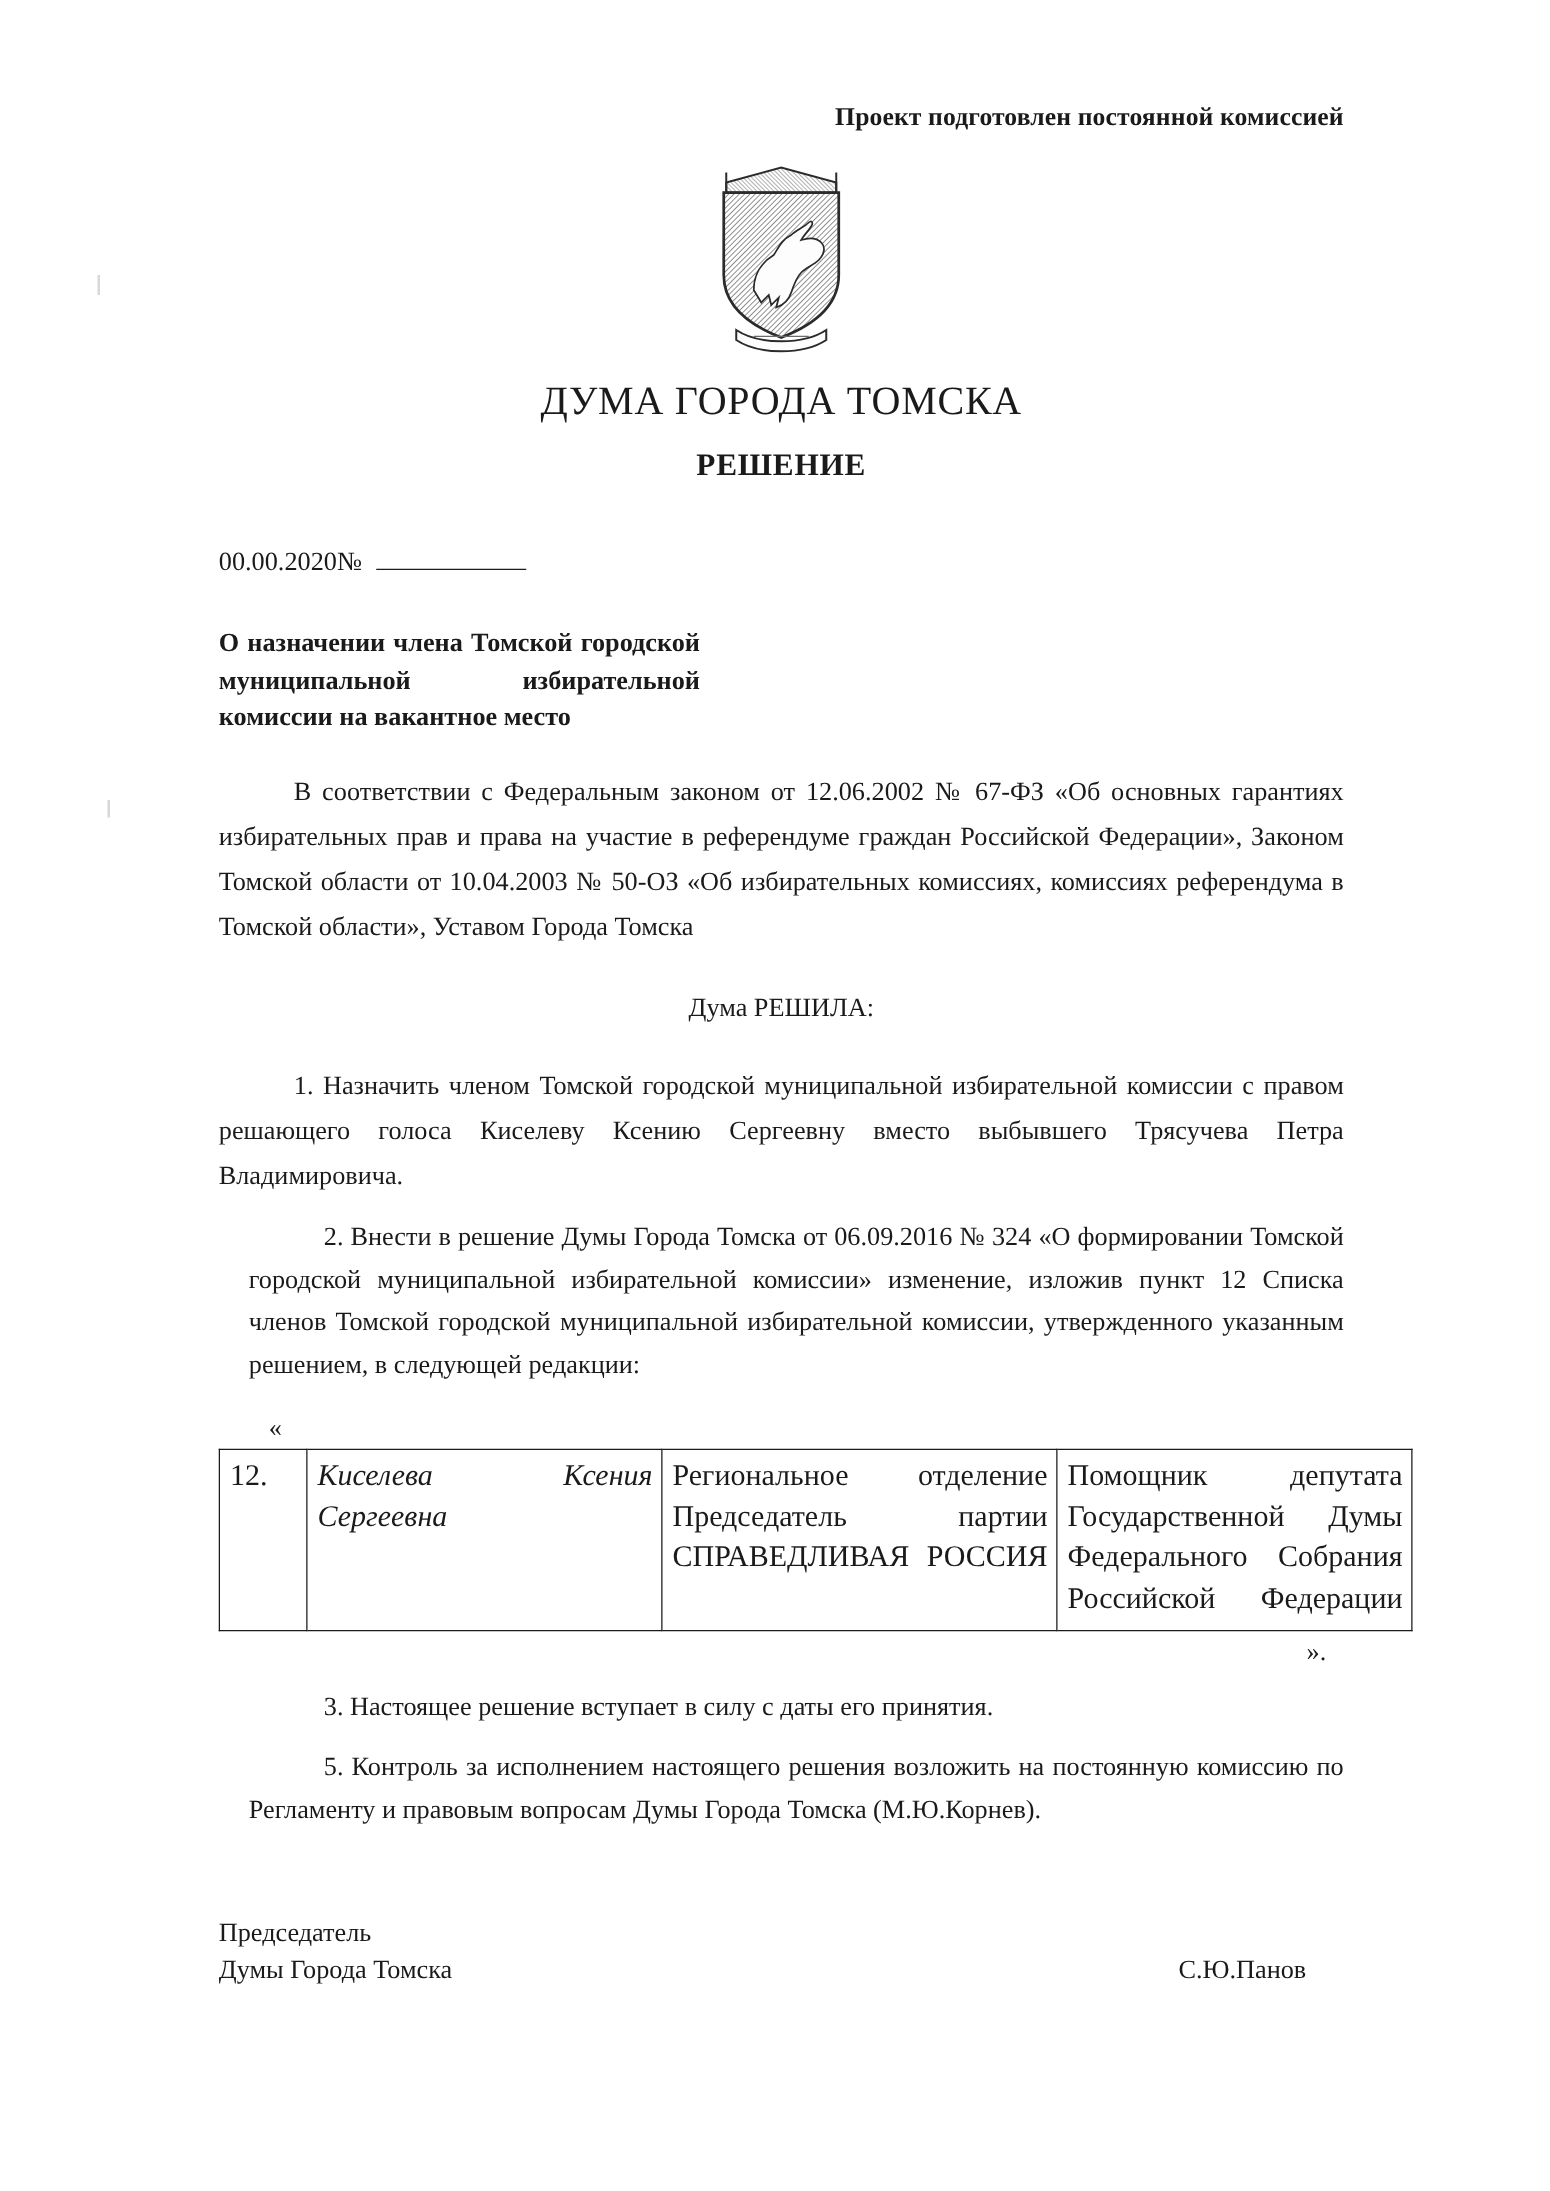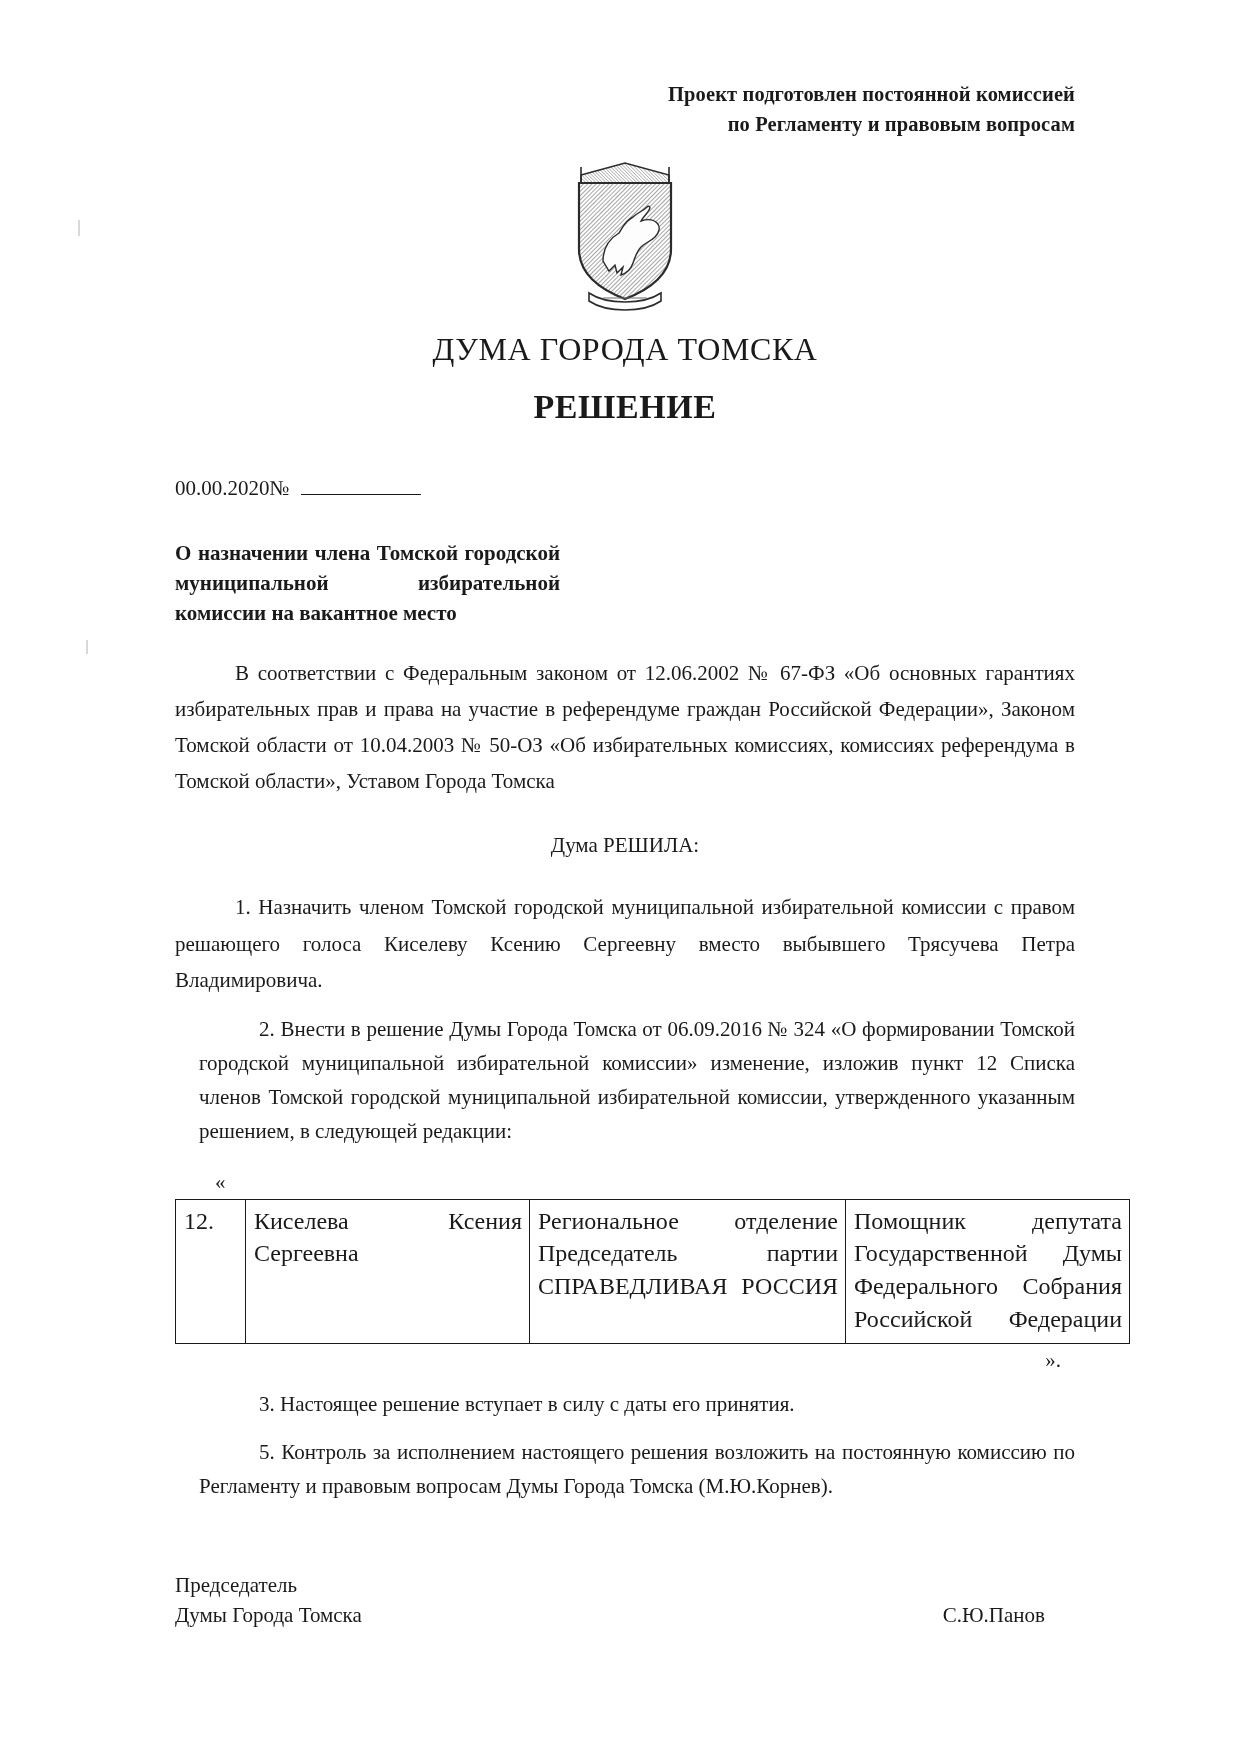--- a/index.html
+++ b/index.html
@@ -55,21 +55,21 @@
   .doc-title {
     text-align: center;
     font-weight: normal;
     font-size: 32px;
     letter-spacing: 0.6px;
     margin-top: 14px;
   }
   .doc-subtitle {
     text-align: center;
     font-weight: bold;
-    font-size: 34px;
+    font-size: 25px;
     letter-spacing: 0.6px;
     margin-top: 20px;
   }
 
   
   .datenum {
     display: flex;
     justify-content: flex-start;
     align-items: flex-end;
     margin-top: 50px;
@@ -142,21 +142,21 @@
     padding: 5px 7px 8px 8px;
     text-align: justify;
     text-align-last: justify;
     hyphens: none;
   }
   td.c-num {
     width: 54px;
     text-align: center;
     text-align-last: center;
   }
-  td.c-name { width: 268px; }
+  td.c-name { width: 268px; font-style: italic; }
   td.c-org  { width: 300px; }
   td.c-job  { width: 268px; }
 
   
   .sign {
     display: flex;
     justify-content: space-between;
     align-items: flex-end;
     margin-top: 68px;
     font-size: 21px;
@@ -176,21 +176,20 @@
 
 <div class="page">
 
   <div class="scan-mark" style="left:78px; top:220px; width:2px; height:16px;"></div>
   <div class="scan-mark" style="left:86px; top:640px; width:2px; height:14px;"></div>
 
   <div class="content">
 
     <div class="header-note">
       <div>Проект подготовлен постоянной комиссией</div>
-      <div>по Регламенту и правовым вопросам</div>
     </div>
 
     <div class="emblem-wrap">
       <svg class="emblem" viewBox="0 0 125 160">
         <defs>
           <pattern id="hatch" width="3" height="3" patternUnits="userSpaceOnUse" patternTransform="rotate(45)">
             <line x1="0" y1="0" x2="0" y2="3" stroke="#3a3a3a" stroke-width="0.9"></line>
           </pattern>
           <pattern id="hatch2" width="2.4" height="2.4" patternUnits="userSpaceOnUse" patternTransform="rotate(-45)">
             <line x1="0" y1="0" x2="0" y2="2.4" stroke="#4a4a4a" stroke-width="0.7"></line>

